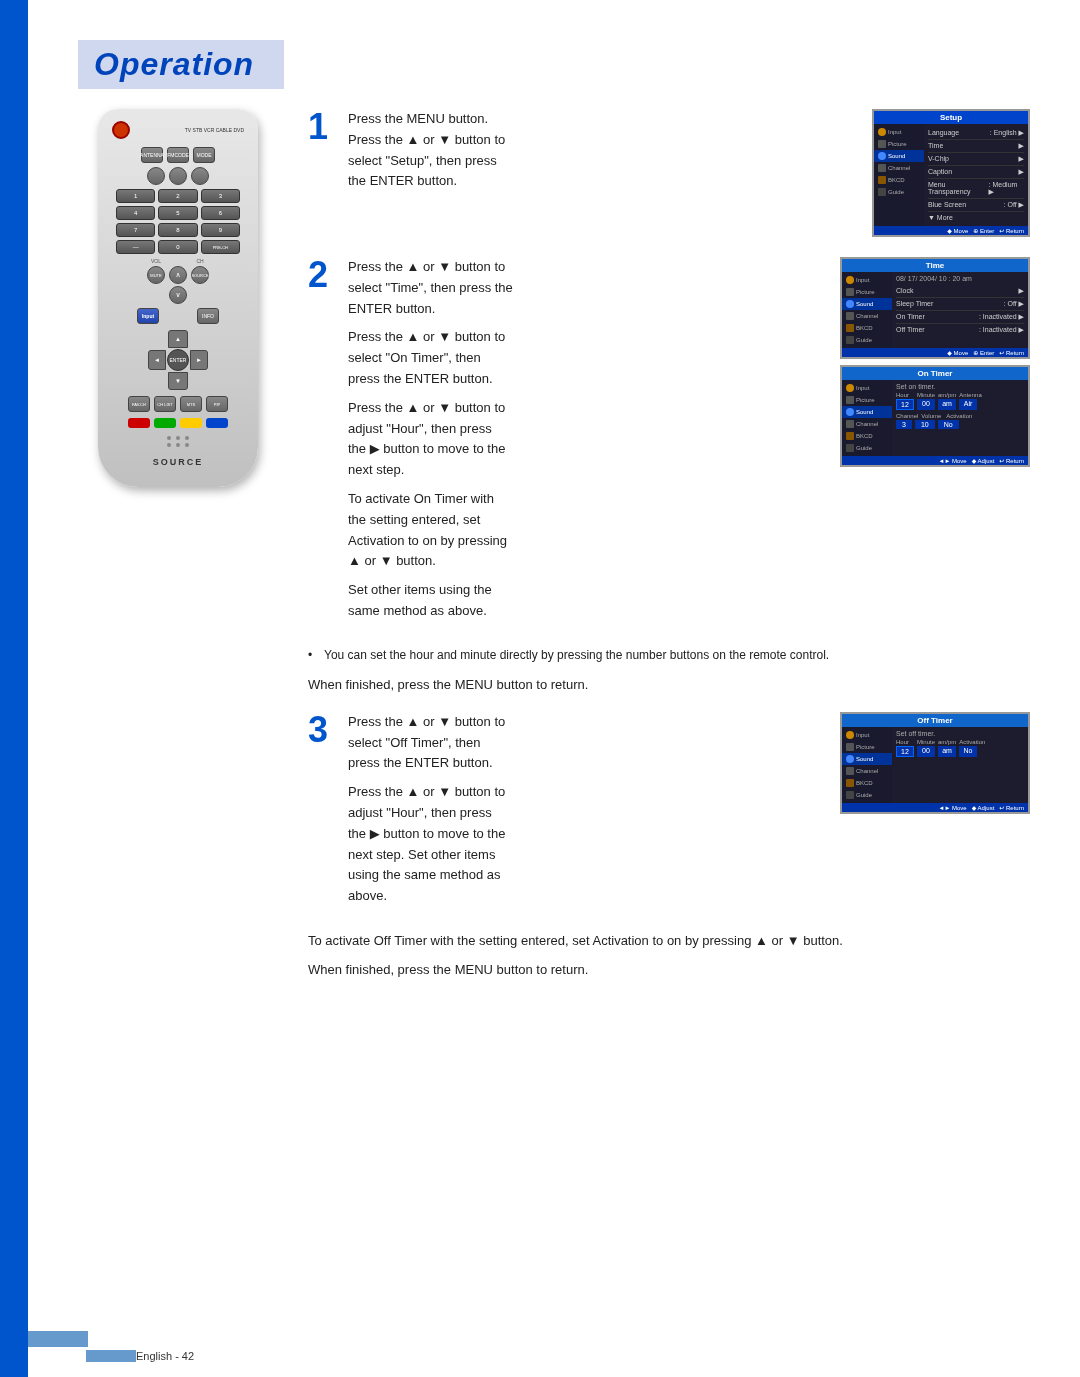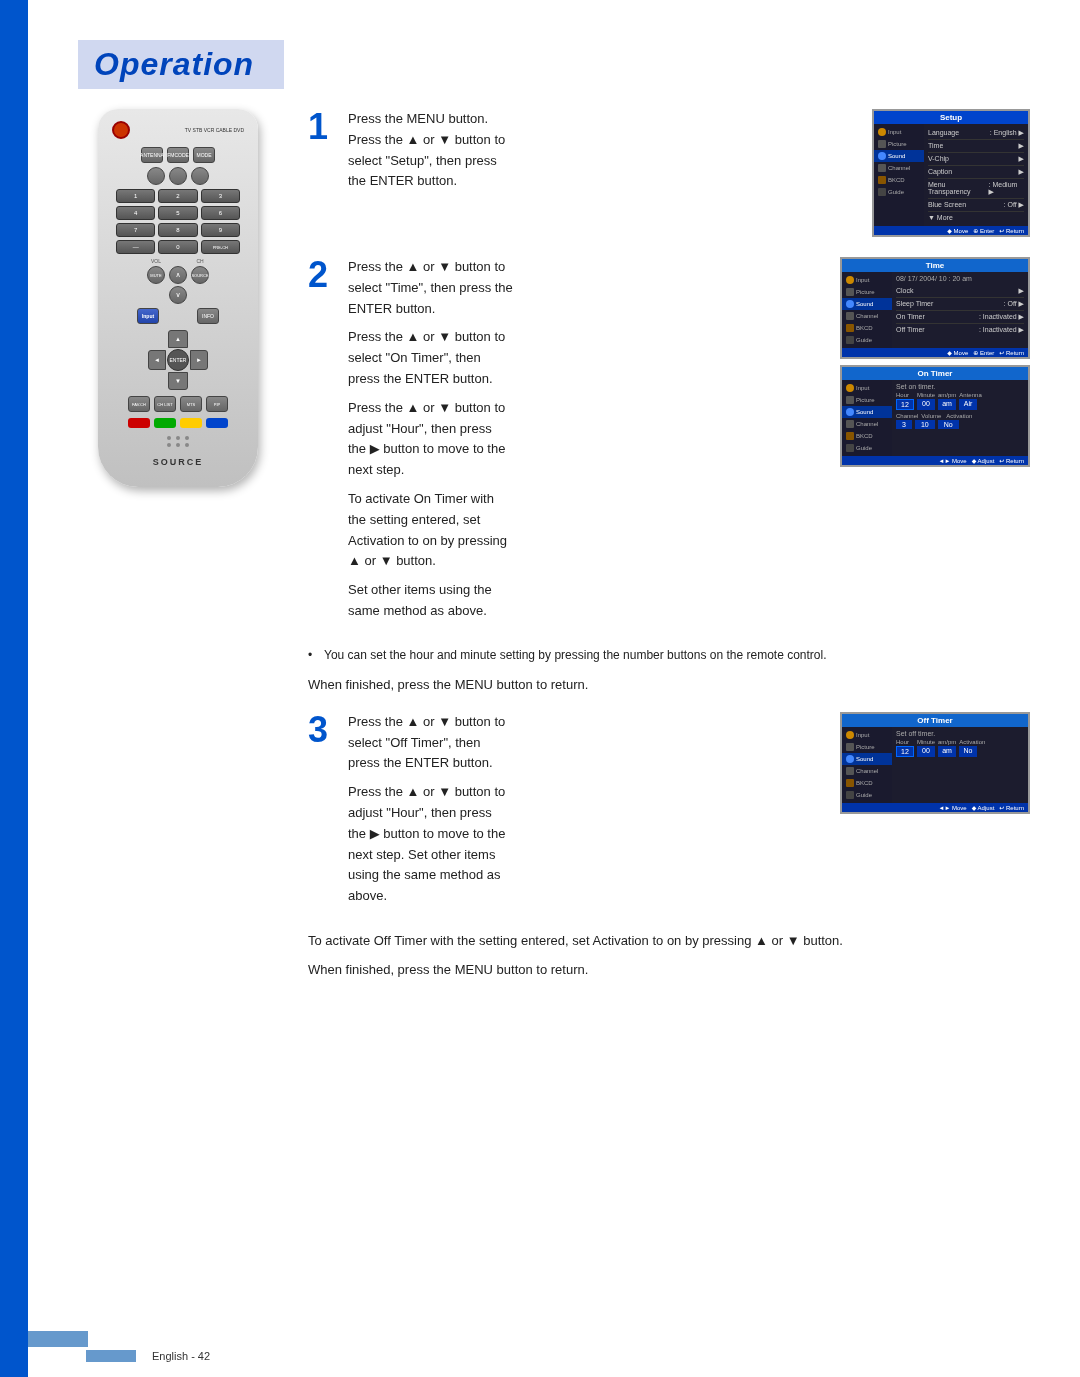--- a/index.html
+++ b/index.html
@@ -377,21 +377,21 @@
       margin-bottom: 2px;
     }
 
     
     .page-footer {
       position: absolute;
       bottom: 15px;
       left: 40px;
       display: flex;
       align-items: center;
-      gap: 16px;
+      gap: 0;
       padding-left: 46px;
     }
 
     .footer-accent {
       width: 50px;
       height: 12px;
       background: #6699cc;
     }
 
     .footer-text {
@@ -730,21 +730,21 @@
                   <span style="background:#0033aa;padding:1px 6px;text-align:center;">No</span>
                 </div>
               </div>
             </div>
             <div class="tv-footer">◄► Move &nbsp; ◆ Adjust &nbsp; ↩ Return</div>
           </div>
 
         </div>
       </div>
 
-      <div class="bullet-note">You can set the hour and minute setting by pressing the number buttons on the remote control.</div>
+      <div class="bullet-note">You can set the hour and minute directly by pressing the number buttons on the remote control.</div>
 
       <div class="finish-note" style="margin-top:10px;">When finished, press the MENU button to return.</div>
 
       <div style="display:flex; gap:16px; margin-top:16px; margin-bottom:16px;">
         <div style="display:flex; gap:10px; flex:1;">
           <div class="step-number">3</div>
           <div class="step-content">
             <div class="step-text">
               Press the ▲ or ▼ button to<br>
               select "Off Timer", then<br>

